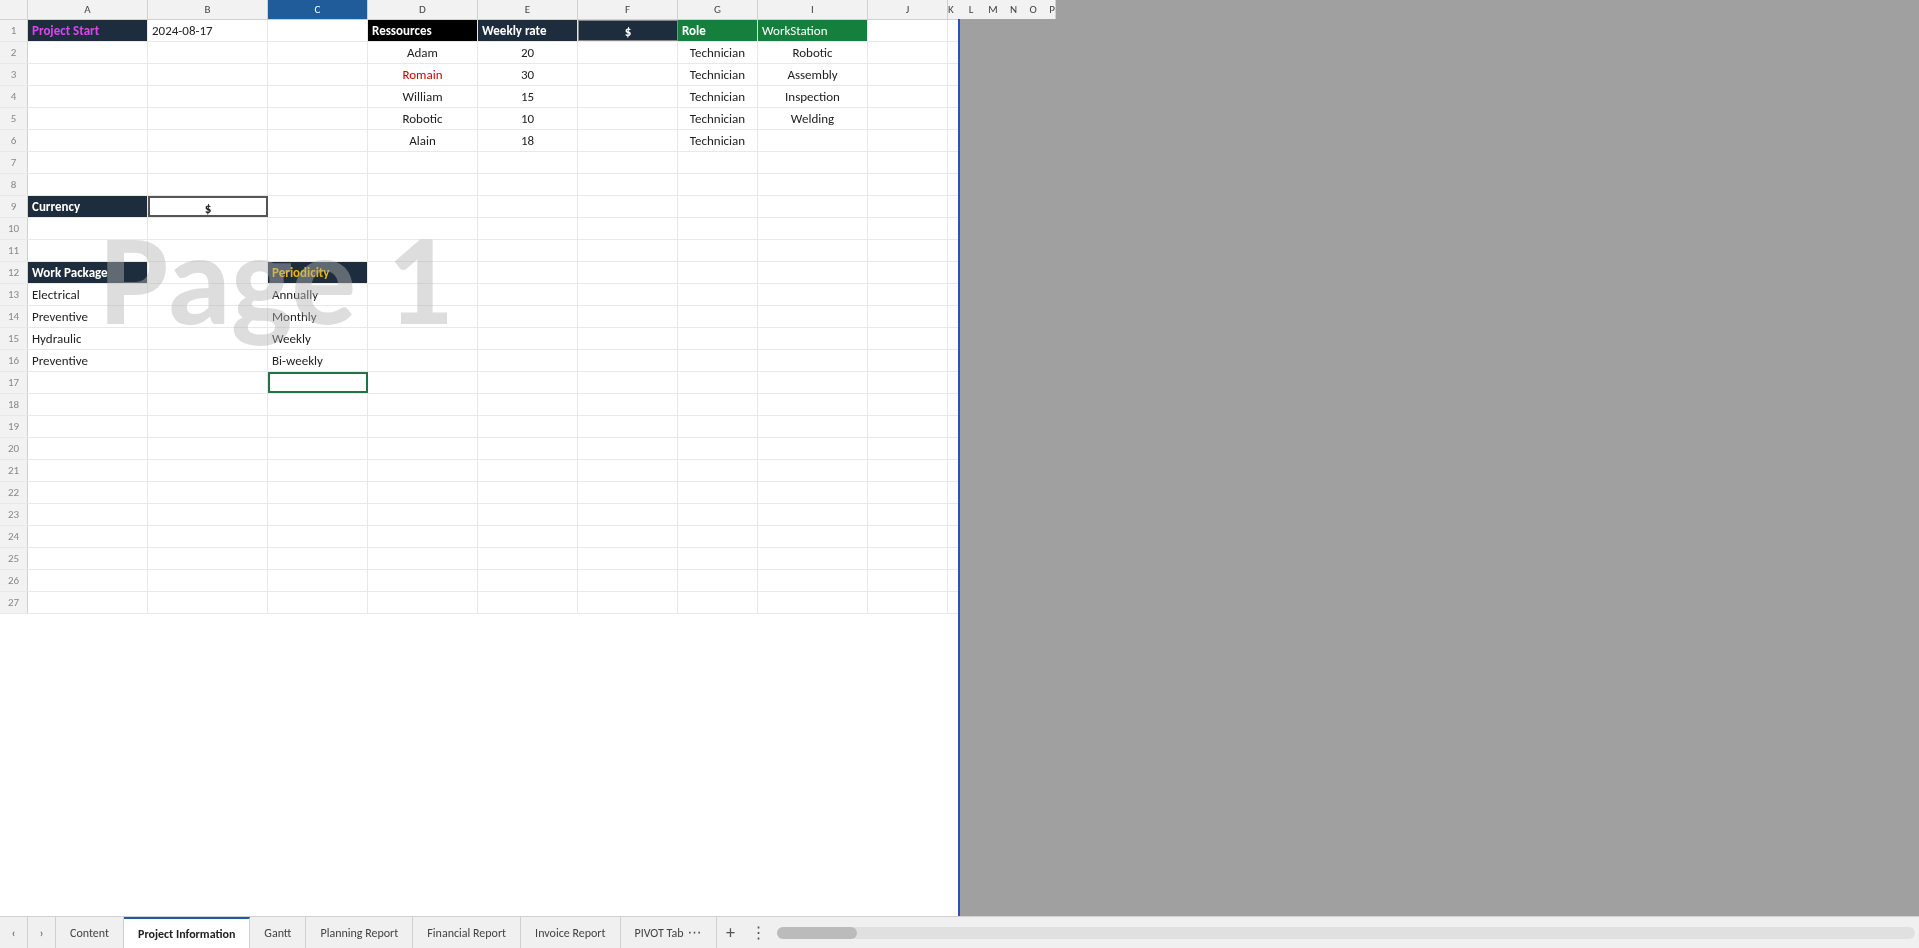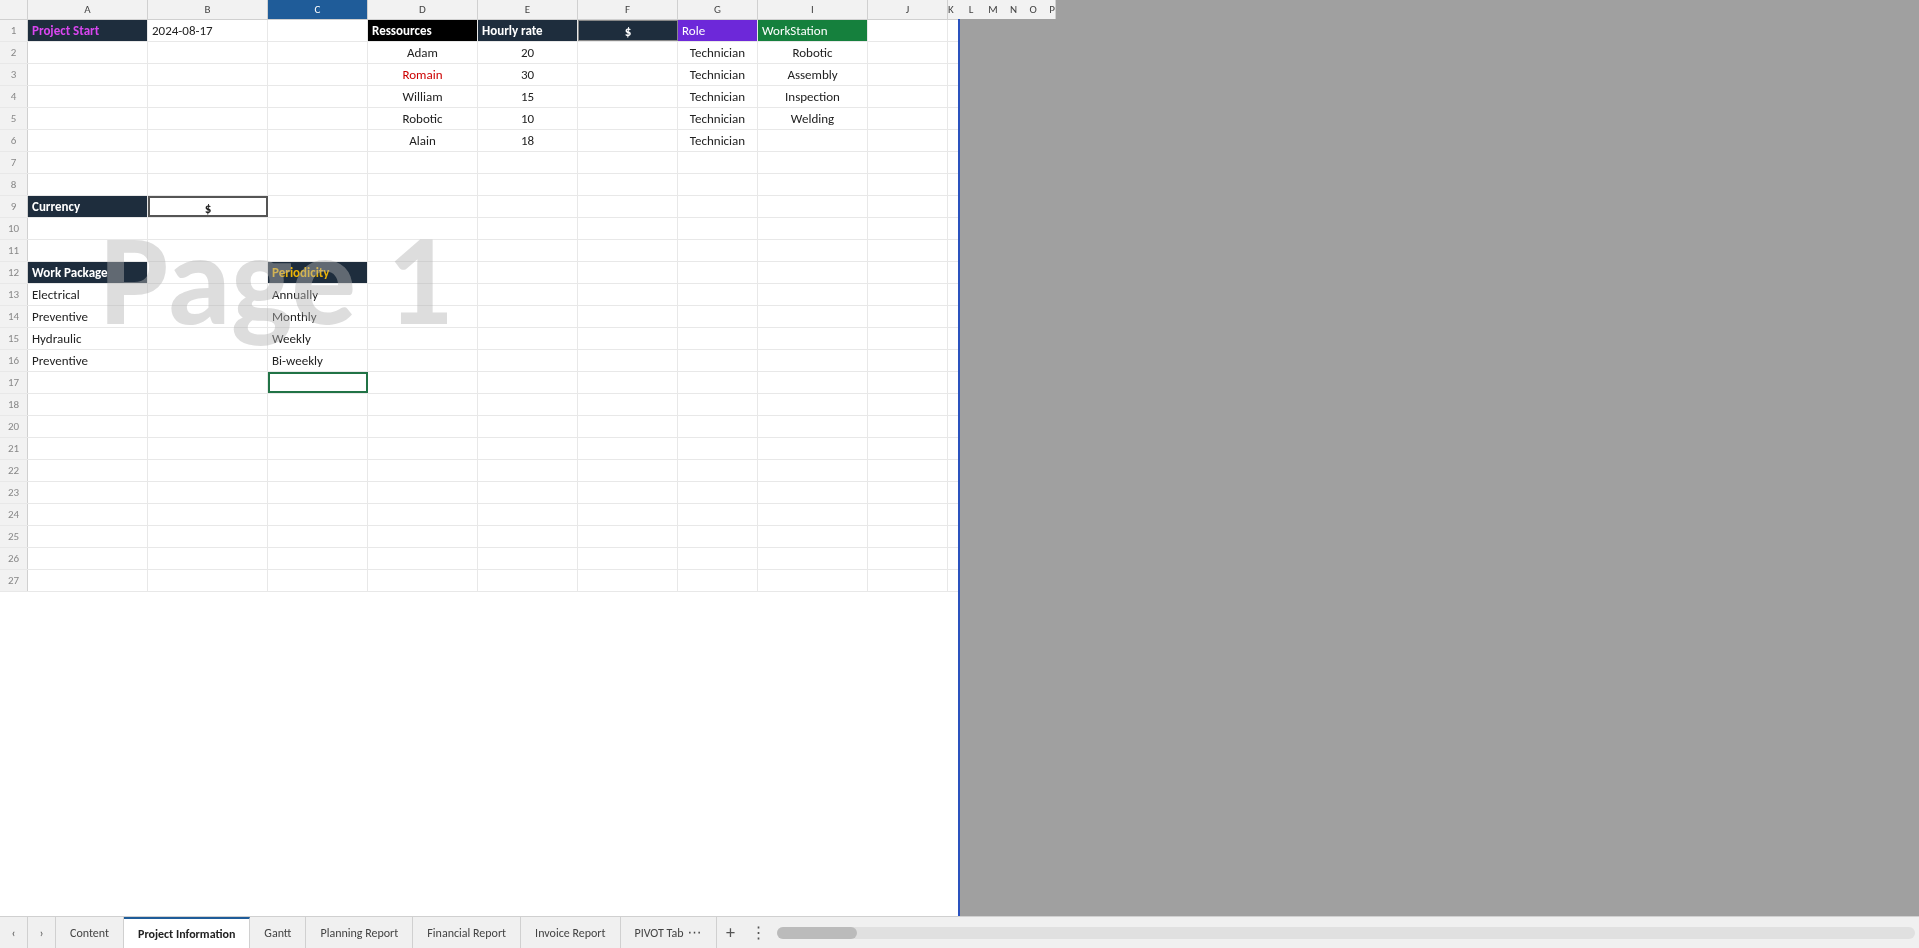--- a/index.html
+++ b/index.html
@@ -251,23 +251,23 @@
         <div class="page-watermark">Page 1</div>
 
         <div class="rows-container">
 
           <div class="sheet-row">
             <div class="row-num">1</div>
             <div class="cell col-a" style="background:#1e2d3d;color:#d946ef;font-weight:bold;">Project Start</div>
             <div class="cell col-b" style="background:#fff;">2024-08-17</div>
             <div class="cell col-c"></div>
             <div class="cell col-d" style="background:#000000;color:#fff;font-weight:bold;">Ressources</div>
-            <div class="cell col-e" style="background:#1e2d3d;color:#fff;font-weight:bold;">Hourly rate</div>
+            <div class="cell col-e" style="background:#1e2d3d;color:#fff;font-weight:bold;">Weekly rate</div>
             <div class="cell col-f center" style="background:#1e2d3d;color:#fff;font-weight:bold;border:1px solid #888;">$</div>
-            <div class="cell col-g" style="background:#6d28d9;color:#fff;font-weight:normal;">Role</div>
+            <div class="cell col-g" style="background:#15803d;color:#fff;font-weight:bold;">Role</div>
             <div class="cell col-i" style="background:#15803d;color:#fff;font-weight:normal;">WorkStation</div>
             <div class="cell col-j"></div>
           </div>
 
           <div class="sheet-row">
             <div class="row-num">2</div>
             <div class="cell col-a"></div>
             <div class="cell col-b"></div>
             <div class="cell col-c"></div>
             <div class="cell col-d center">Adam</div>
@@ -468,20 +468,32 @@
             <div class="cell col-d"></div>
             <div class="cell col-e"></div>
             <div class="cell col-f"></div>
             <div class="cell col-g"></div>
             <div class="cell col-i"></div>
             <div class="cell col-j"></div>
           </div>
 
           <div class="sheet-row">
               <div class="row-num">18</div>
+              <div class="cell col-a"></div>
+              <div class="cell col-b"></div>
+              <div class="cell col-c"></div>
+              <div class="cell col-d"></div>
+              <div class="cell col-e"></div>
+              <div class="cell col-f"></div>
+              <div class="cell col-g"></div>
+              <div class="cell col-i"></div>
+              <div class="cell col-j"></div>
+            </div>
+          <div class="sheet-row">
+              <div class="row-num">19</div>
               <div class="cell col-a"></div>
               <div class="cell col-b"></div>
               <div class="cell col-c"></div>
               <div class="cell col-d"></div>
               <div class="cell col-e"></div>
               <div class="cell col-f"></div>
               <div class="cell col-g"></div>
               <div class="cell col-i"></div>
               <div class="cell col-j"></div>
             </div>

